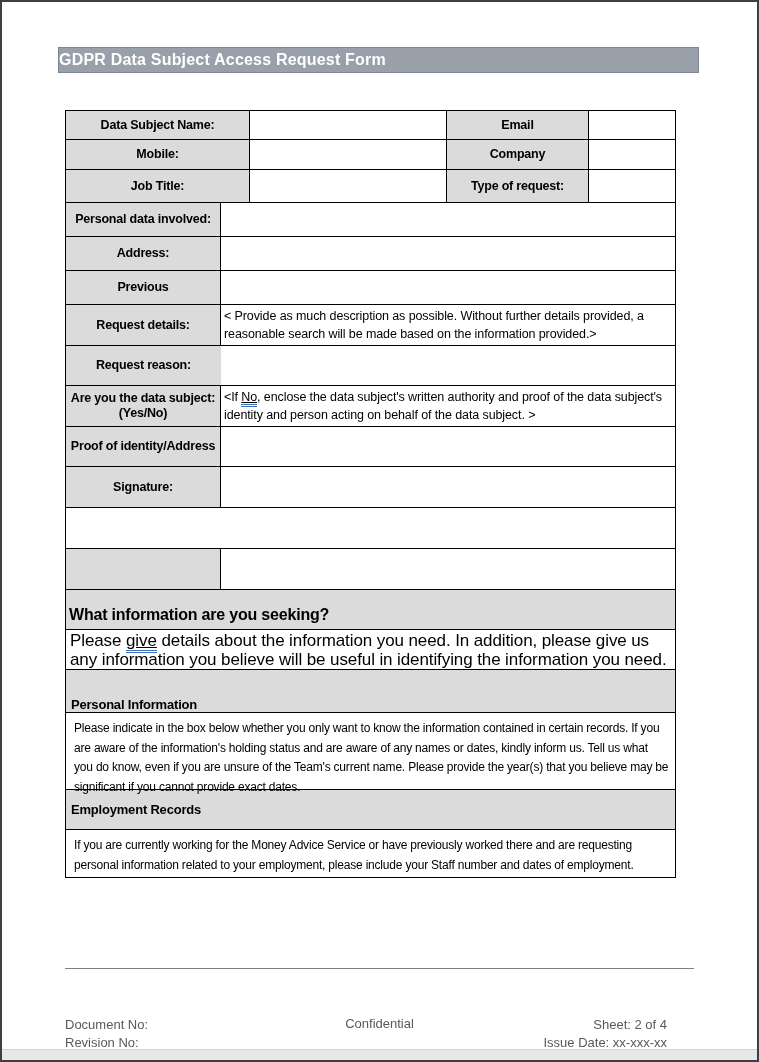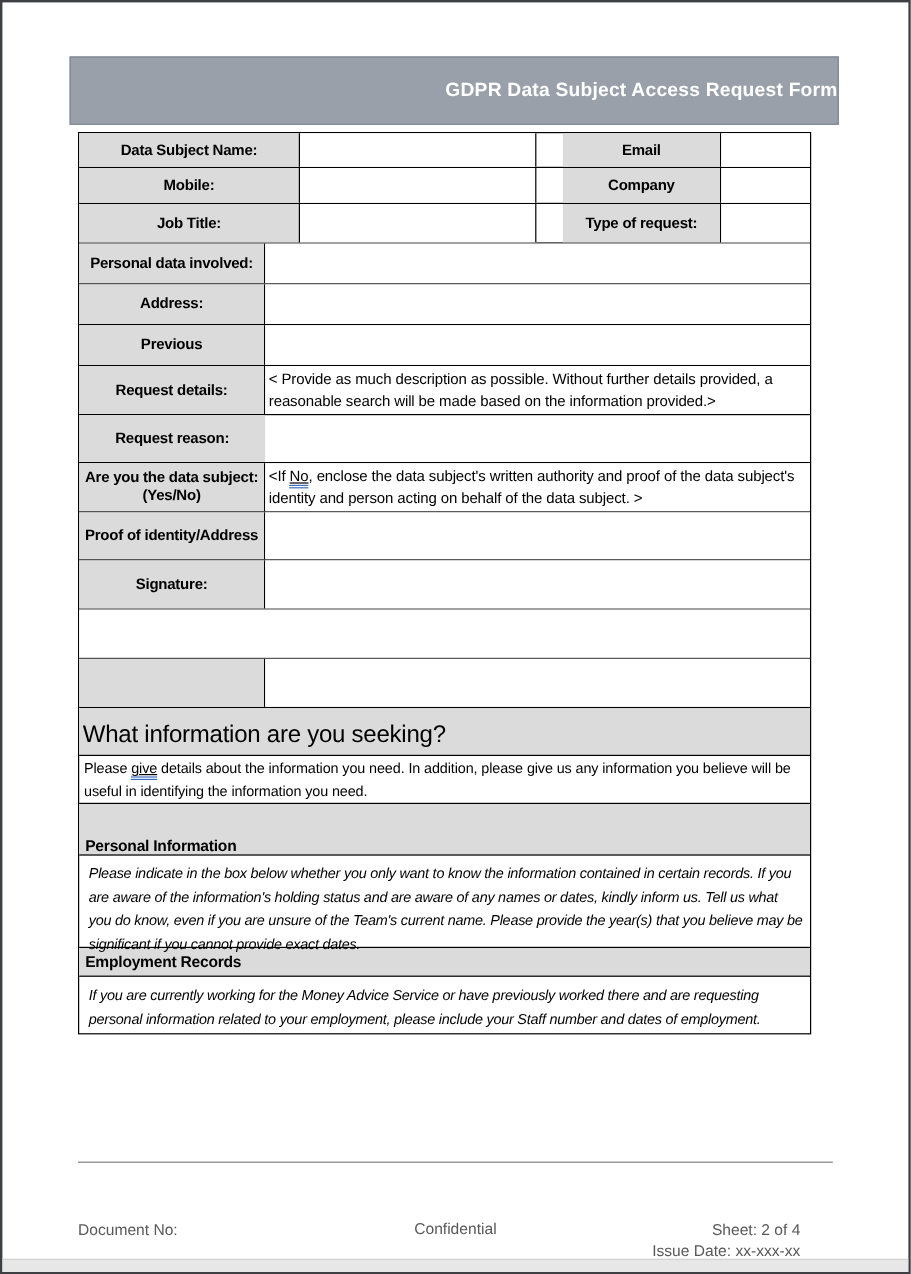--- a/index.html
+++ b/index.html
@@ -14,26 +14,26 @@
     border: 2px solid #3d3f42;
     font-family: "Liberation Sans", sans-serif;
     color: #000;
     overflow: hidden;
   }
 
   
   .title-bar {
     position: absolute;
     left: 56px; top: 45px;
-    width: 641px; height: 57px;
+    width: 641px; height: 26px;
     background: var(--title-bar, #99A0AA);
     border: 1px solid #7e8693;
     display: flex;
     align-items: center;
-    justify-content: flex-end;
+    justify-content: flex-start;
   }
   .title-bar span {
     color: #ffffff;
     font-weight: 700;
     font-size: 16px;
     letter-spacing: 0.2px;
   }
 
   
   .form-table {
@@ -66,68 +66,67 @@
     display: flex;
     align-items: center;
     font-size: 12.5px;
     letter-spacing: -0.1px;
     line-height: 18px;
     padding: 0 2px 0 3px;
   }
 
   .w1 { width: 184px; }
   .w2 { width: 197px; }
-  .w3 { width: 132px; margin-left: 22px; }
+  .w3 { width: 142px; }
   .w4 { flex: 1; }
   .wlab { width: 155px; }
   .wval { flex: 1; }
 
   .h29 { height: 29px; } .h30 { height: 30px; } .h33 { height: 33px; }
   .h34 { height: 34px; } .h40 { height: 40px; } .h41 { height: 41px; }
-  .h43 { height: 43px; } .h77 { height: 77px; } .h28 { height: 24px; }
+  .h43 { height: 43px; } .h77 { height: 77px; } .h28 { height: 40px; }
   .h47 { height: 47px; }
 
   
   .dbl {
     text-decoration: underline;
     border-bottom: 3px double var(--grammar, #3E6FBE);
   }
 
   
   .band { background: var(--label-cell, #DBDBDB); }
   .heading-band {
     align-items: flex-end;
     padding: 0 3px 5px 3px;
   }
-  .heading-band span { font-weight: 400; font-size: 20px; letter-spacing: -0.2px; }
+  .heading-band span { font-weight: 700; font-size: 16px; letter-spacing: -0.2px; }
   .intro-row {
     display: flex;
     align-items: center;
     padding: 0 4px;
-    font-size: 12px;
+    font-size: 17px;
     letter-spacing: -0.1px;
     line-height: 19px;
   }
   .intro-row p { margin: 0; }
   .sub-head {
     display: flex;
     align-items: flex-end;
     padding: 6px 0 0 5px;
     font-weight: 700;
     font-size: 13px;
     letter-spacing: -0.2px;
   }
   .sub-head.center { align-items: center; padding-top: 0; }
   .body-row {
     display: block;
     font-size: 12px;
     letter-spacing: -0.2px;
     line-height: 19.5px;
     padding: 6px 6px 0 8px;
-    font-style: italic;
   }
   .heading-band, .sub-head, .intro-row { display: flex; }
 
   
   .footer {
     position: absolute;
     left: 63px; top: 966px;
     width: 629px;
     color: #595959;
     font-size: 13px;
@@ -234,20 +233,21 @@
       <span>Employment Records</span>
     </div>
     <div class="row h47 body-row">If you are currently working for the Money Advice Service or have previously worked there and are requesting personal information related to your employment, please include your Staff number and dates of employment.</div>
   </div>
 
   <div class="footer">
     <div class="footer-rule"></div>
     <div class="footer-grid">
       <div class="footer-left">
         <div>Document No:</div>
+        <div>Revision No:</div>
       </div>
       <div class="footer-center">Confidential</div>
       <div class="footer-right">
         <div>Sheet: 2 of 4</div>
         <div>Issue Date: xx-xxx-xx</div>
       </div>
     </div>
   </div>
 
   <div class="bottom-strip"></div>

